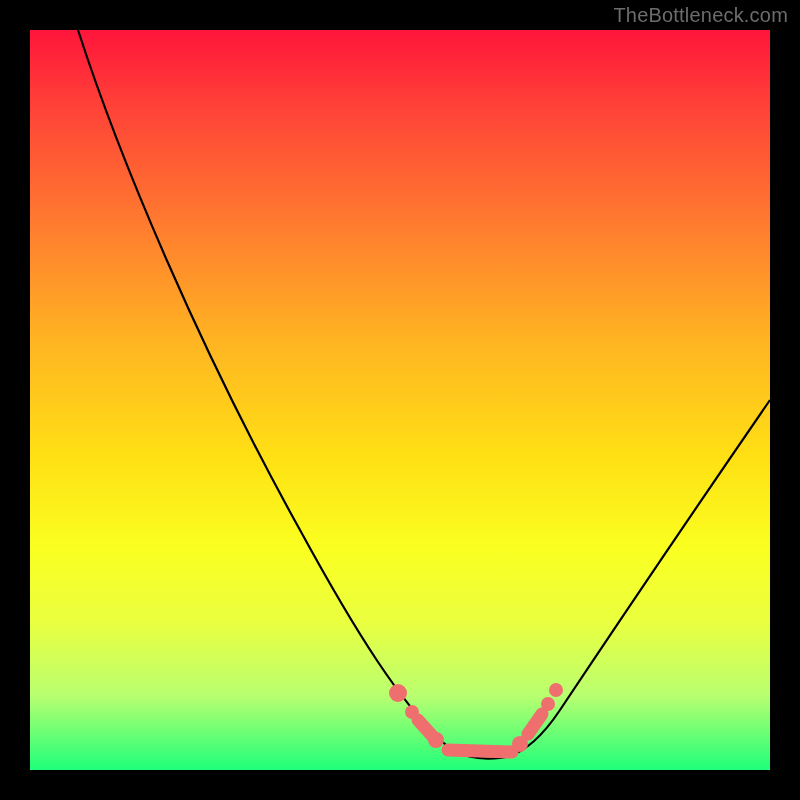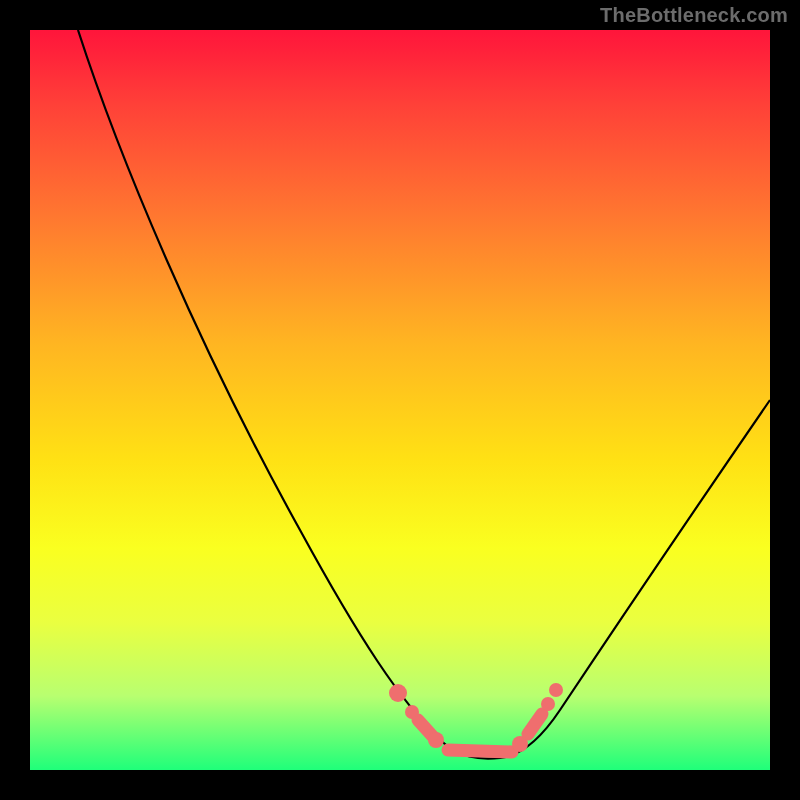--- a/index.html
+++ b/index.html
@@ -27,21 +27,21 @@
       #eaff40 80%,
       #b8ff70 90%,
       #1fff7a 100%);
   }
   .watermark {
     position: absolute;
     top: 4px;
     right: 12px;
     color: #6c6c6c;
     font-size: 20px;
-    font-weight: 700;
+    font-weight: 400;
     letter-spacing: 0.2px;
     user-select: none;
   }
   svg.overlay {
     position: absolute;
     left: 0;
     top: 0;
     width: 800px;
     height: 800px;
     pointer-events: none;

